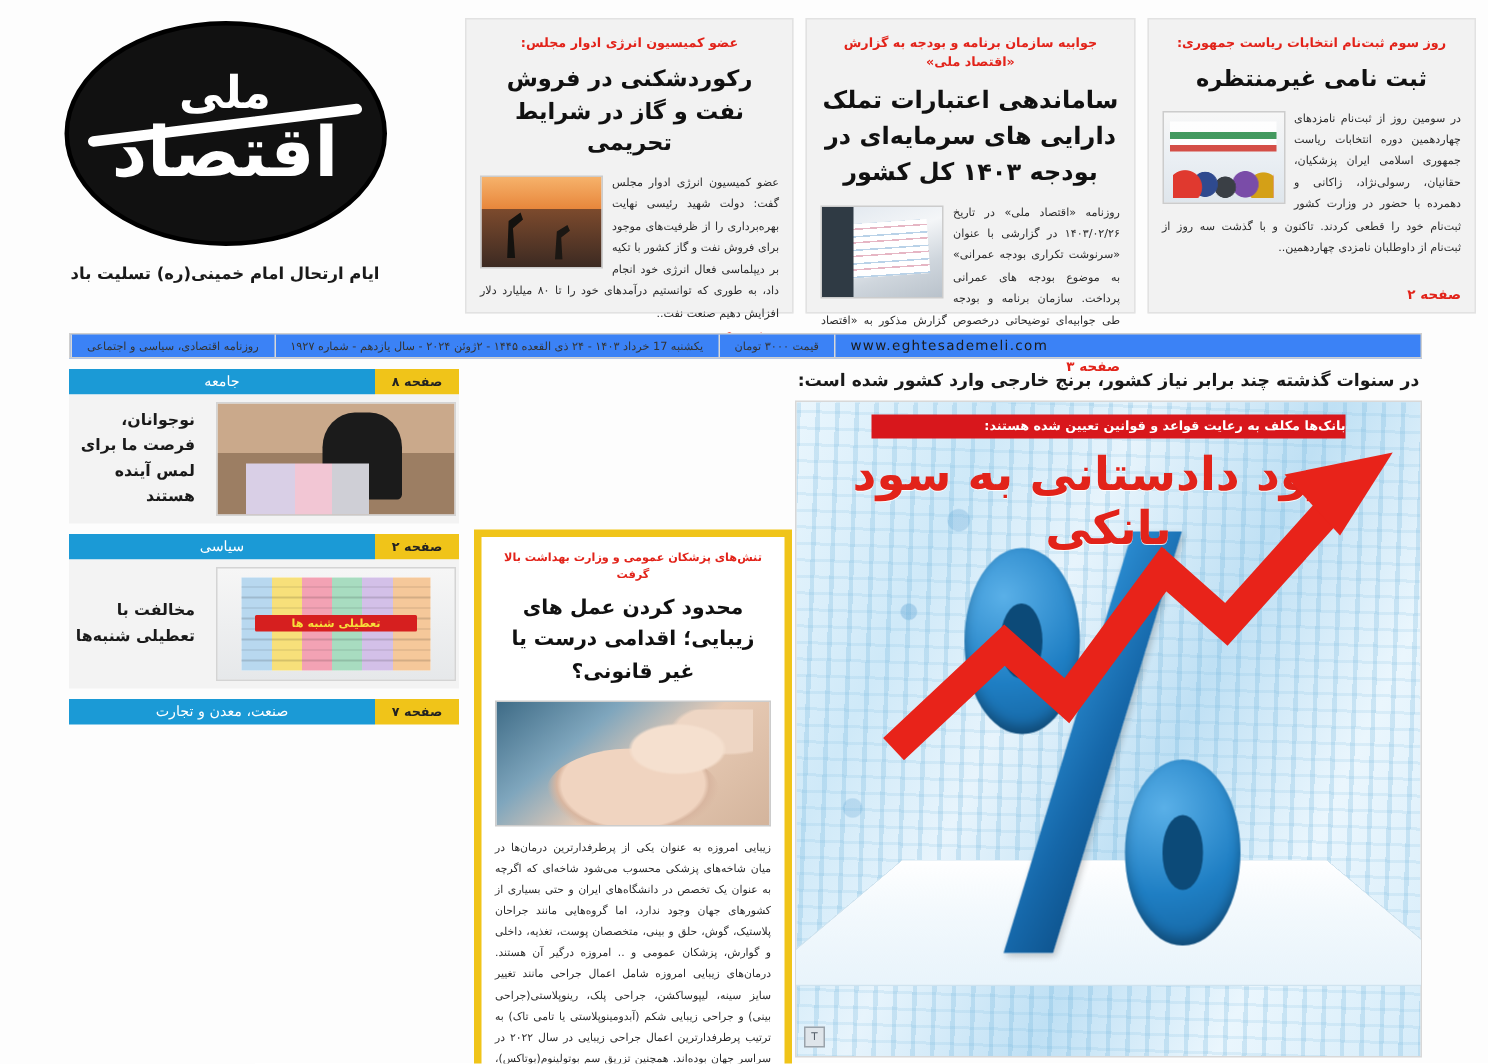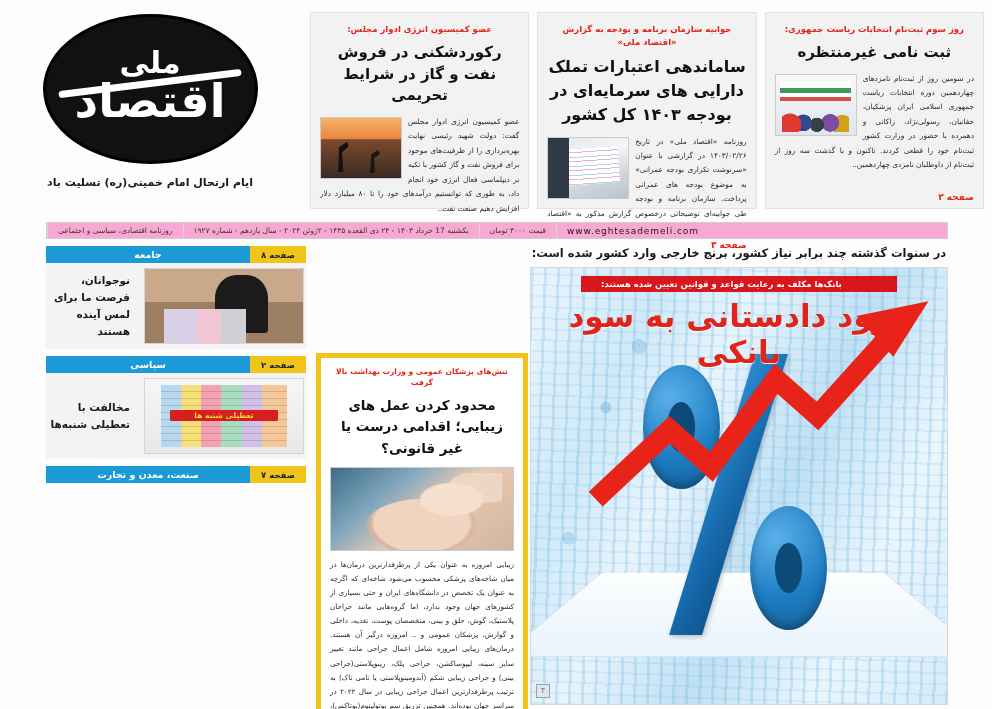--- a/index.html
+++ b/index.html
@@ -168,21 +168,21 @@
       radial-gradient(circle at 72% 62%, #7a4ca8 0 17%, transparent 18%),
       radial-gradient(circle at 90% 72%, #d4a017 0 16%, transparent 17%);
   }
 
   
   .info-bar {
     position: absolute;
     top: 222px; right: 44px; left: 46px;
     height: 17px;
     border: 1px solid #cfcfcf;
-    background: #f9a8d4;
+    background: #3b82f6;
     display: flex;
     flex-direction: row-reverse;
     align-items: center;
     font-size: 7.5px;
     color: #333;
   }
   .info-cell {
     padding: 0 10px;
     border-left: 1px solid #d8d8d8;
     height: 100%;
@@ -216,21 +216,21 @@
   .side-card { display: flex; flex-direction: column; }
   .side-head {
     display: flex; flex-direction: row-reverse;
     height: 17px; align-items: stretch;
   }
   .side-head-title {
     flex: 1;
     background: #1b9ad6;
     color: #ffffff;
     font-size: 9.5px;
-    font-weight: bold;
+    font-weight: normal;
     display: flex; align-items: center; justify-content: center;
   }
   .side-head-page {
     width: 56px;
     background: #f0c419;
     color: #222;
     font-size: 8.5px;
     font-weight: bold;
     display: flex; align-items: center; justify-content: center;
   }
@@ -425,22 +425,22 @@
       radial-gradient(circle at 26% 18%, rgba(60,140,200,.22) 0 7px, transparent 8px),
       radial-gradient(circle at 9% 62%, rgba(60,140,200,.20) 0 6px, transparent 7px),
       radial-gradient(circle at 86% 78%, rgba(40,110,180,.30) 0 9px, transparent 10px);
   }
   .fig-banner {
     position: absolute; top: 8px; right: 50px; left: 50px;
     background: #d8171c;
     color: #ffffff;
     font-size: 8.5px;
     font-weight: bold;
-    text-align: left;
-    padding: 3px 20px;
+    text-align: right;
+    padding: 3px 0;
     z-index: 4;
   }
   .fig-headline {
     position: absolute; top: 30px; right: 8px; left: 8px;
     color: #e2231a;
     font-size: 31px;
     font-weight: bold;
     text-align: center;
     letter-spacing: -1px;
     z-index: 4;

